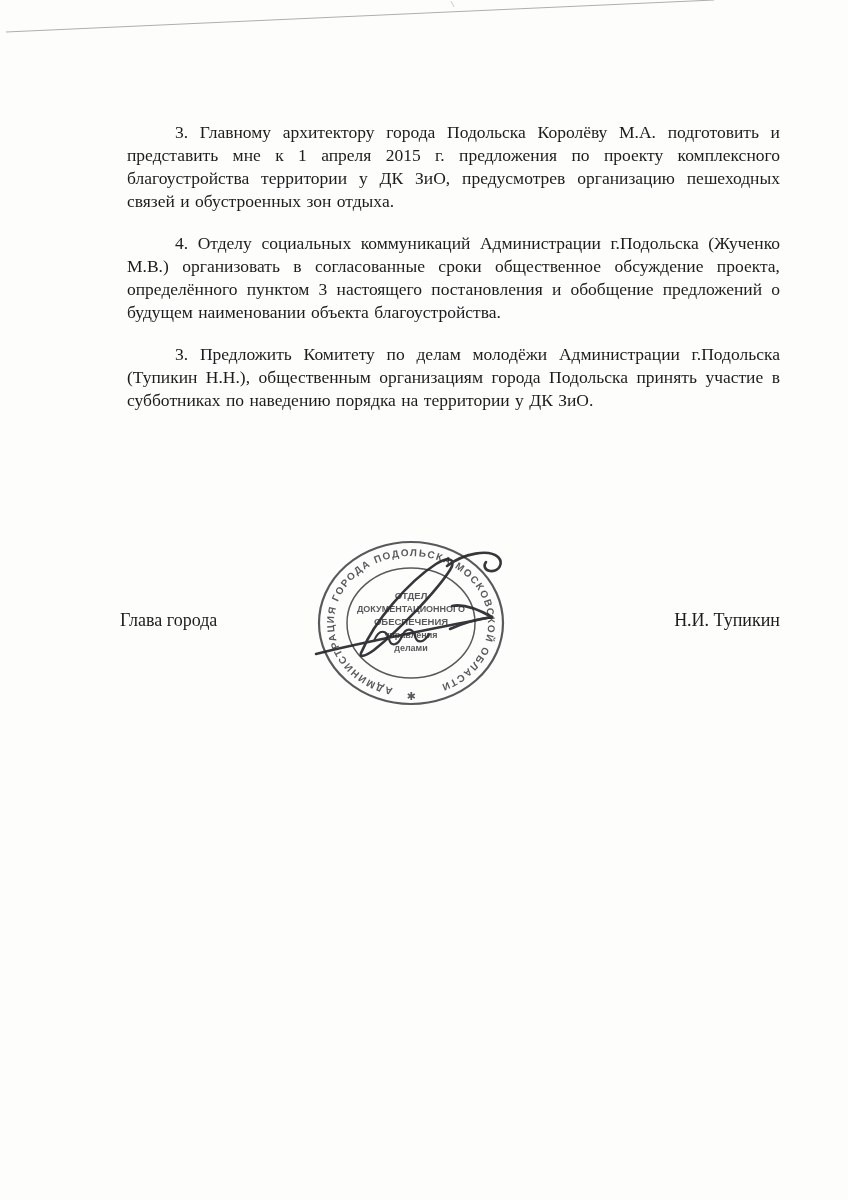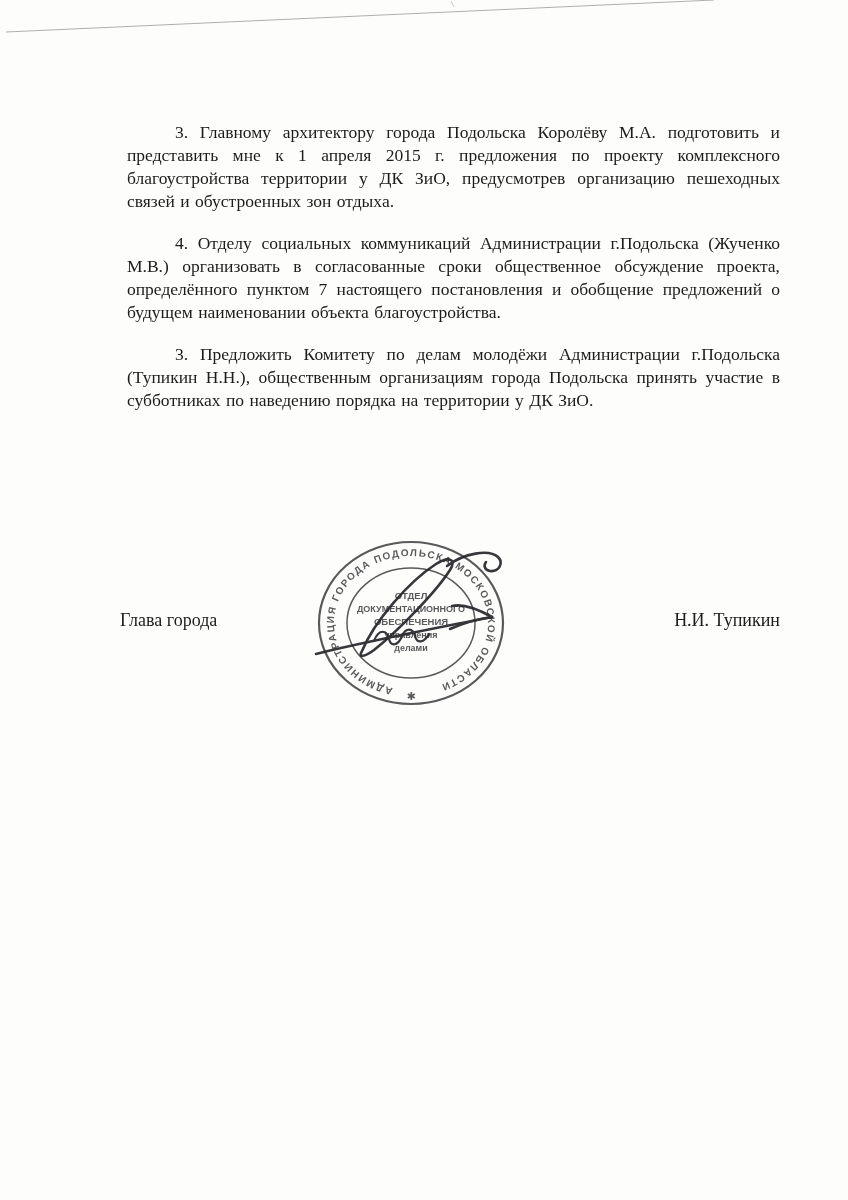--- a/index.html
+++ b/index.html
@@ -44,21 +44,21 @@
 
 <div class="page">
 
   <svg class="scan-edge" width="848" height="44">
     <line x1="6" y1="32" x2="714" y2="0" stroke="#9b9b9b" stroke-width="1" opacity="0.8"></line>
     <line x1="451" y1="1" x2="454" y2="7" stroke="#b5b5b5" stroke-width="1" opacity="0.7"></line>
   </svg>
 
   <div class="text-block">
     <p>3. Главному архитектору города Подольска Королёву М.А. подготовить и представить мне к 1 апреля 2015 г. предложения по проекту комплексного благоустройства территории у ДК ЗиО, предусмотрев организацию пешеходных связей и обустроенных зон отдыха.</p>
-    <p>4. Отделу социальных коммуникаций Администрации г.Подольска (Жученко М.В.) организовать в согласованные сроки общественное обсуждение проекта, определённого пунктом 7 настоящего постановления и обобщение предложений о будущем наименовании объекта благоустройства.</p>
+    <p>4. Отделу социальных коммуникаций Администрации г.Подольска (Жученко М.В.) организовать в согласованные сроки общественное обсуждение проекта, определённого пунктом 3 настоящего постановления и обобщение предложений о будущем наименовании объекта благоустройства.</p>
     <p>3. Предложить Комитету по делам молодёжи Администрации г.Подольска (Тупикин Н.Н.), общественным организациям города Подольска принять участие в субботниках по наведению порядка на территории у ДК ЗиО.</p>
   </div>
 
   <div class="sign-row">
     <span>Глава города</span>
     <span>Н.И. Тупикин</span>
   </div>
 
   <svg class="stamp-sig" width="240" height="200" viewBox="290 520 240 200">
     <g opacity="0.86">

